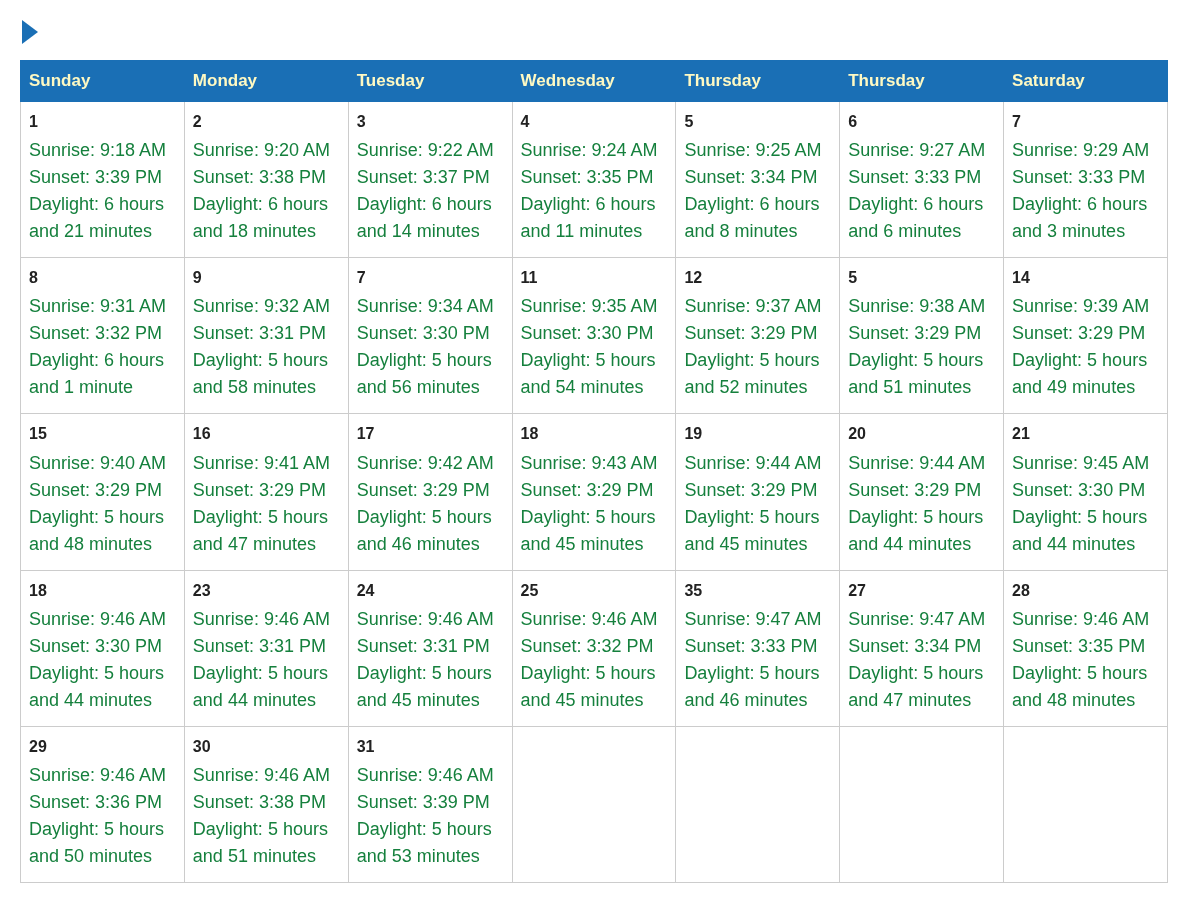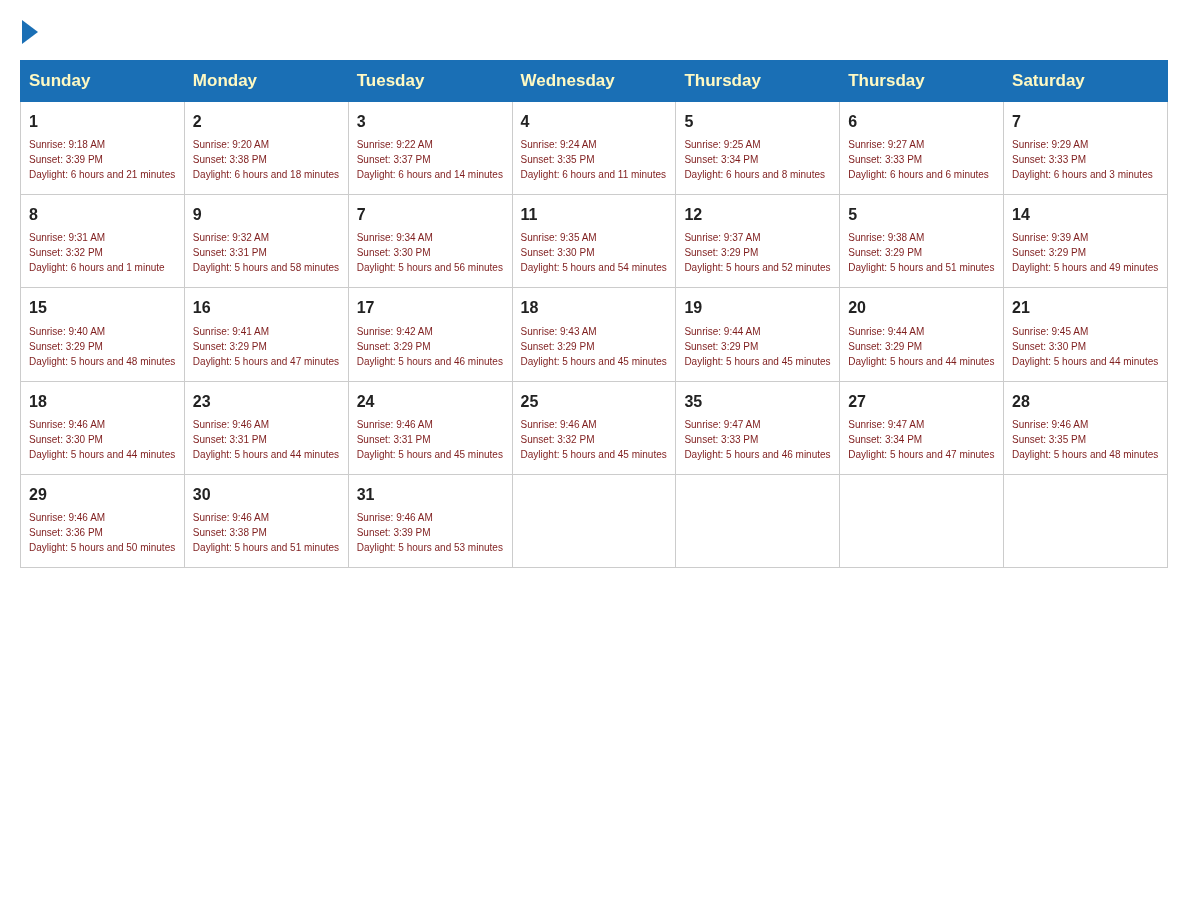--- a/index.html
+++ b/index.html
@@ -64,22 +64,22 @@
       background: #fff;
     }
     .day-number {
       font-size: 16px;
       font-weight: bold;
       color: #222;
       display: block;
       margin-bottom: 4px;
     }
     .day-info {
-      font-size: 10px;
-      color: #7f1d1d;
+      font-size: 18px;
+      color: #15803d;
       line-height: 1.5;
     }
     .logo-general-part {
       font-size: 30px;
       font-weight: bold;
       color: #333;
     }
     .arrow-shape {
       display: inline-block;
       width: 0;

